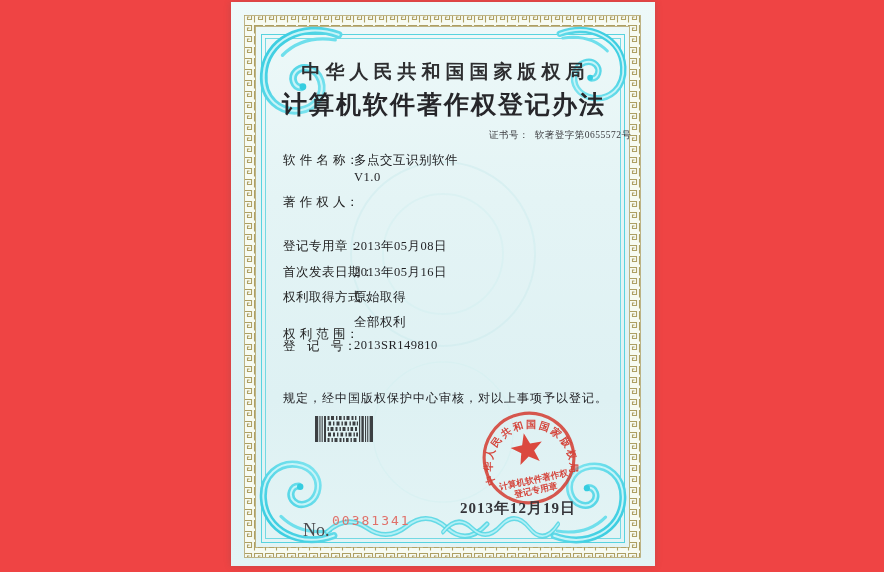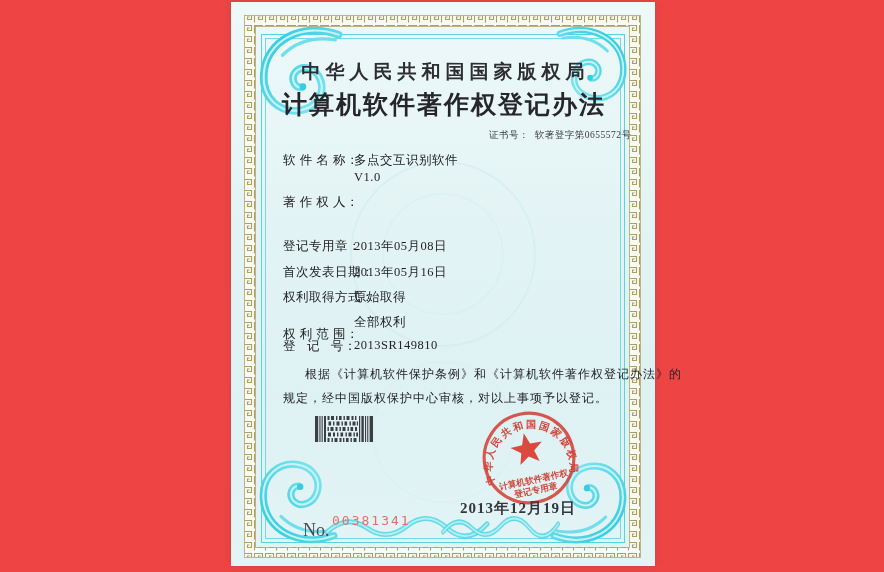--- a/index.html
+++ b/index.html
@@ -107,21 +107,20 @@
 
     <div class="txt row-label" style="top:287px">权利取得方式：</div>
     <div class="txt row-value" style="top:287px">原始取得</div>
 
     <div class="txt row-label" style="top:324px">权 利 范 围：</div>
     <div class="txt row-value" style="top:312px">全部权利</div>
 
     <div class="txt row-label" style="top:336px">登   记   号：</div>
     <div class="txt row-value" style="top:336px">2013SR149810</div>
 
-    <div class="txt statement" style="top:364px;left:74px">根据《计算机软件保护条例》和《计算机软件著作权登记办法》的</div>
     <div class="txt statement" style="top:388px;left:52px">规定，经中国版权保护中心审核，对以上事项予以登记。</div>
 
     <svg class="barcode" viewBox="0 0 58 26" xmlns="http://www.w3.org/2000/svg">
       <g fill="#3c3f42">
         <rect x="0" y="0" width="3.2" height="26"></rect>
           <rect x="4.4" y="0" width="1.1" height="26"></rect>
         <rect x="6.6" y="0" width="1.1" height="26"></rect>
           <rect x="9" y="0" width="2" height="26"></rect>
         <rect x="44" y="0" width="1.2" height="26"></rect>
           <rect x="46.4" y="0" width="2.4" height="26"></rect>

